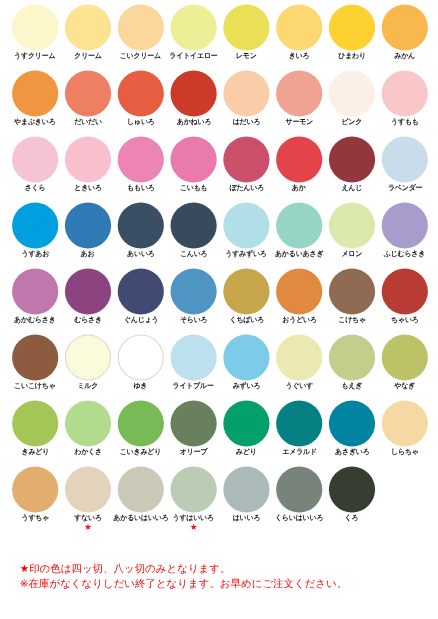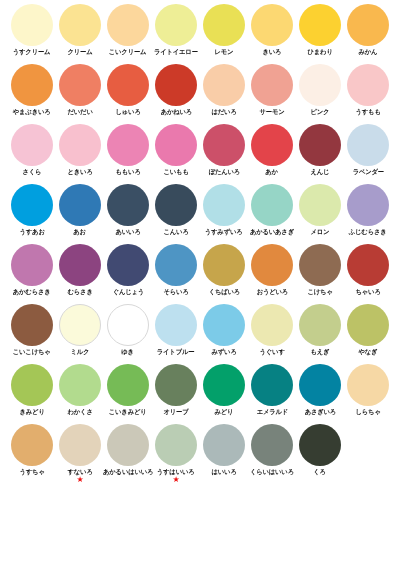--- a/index.html
+++ b/index.html
@@ -425,13 +425,15 @@
       </div>
       <div class="swatch-cell">
         <div class="swatch-dot" style="background: rgb(54, 61, 49);"></div>
         <div class="swatch-label">くろ</div>
         <div class="swatch-star hidden">★</div>
       </div>
     </div>
   </div>
 
 <div id="footnotes">
+  <div class="footnote-line" style="color: rgb(255, 0, 0);">★印の色は四ッ切、八ッ切のみとなります。</div>
+  <div class="footnote-line" style="color: rgb(255, 0, 0);">※在庫がなくなりしだい終了となります。お早めにご注文ください。</div>
 </div>
 
 </body></html>

